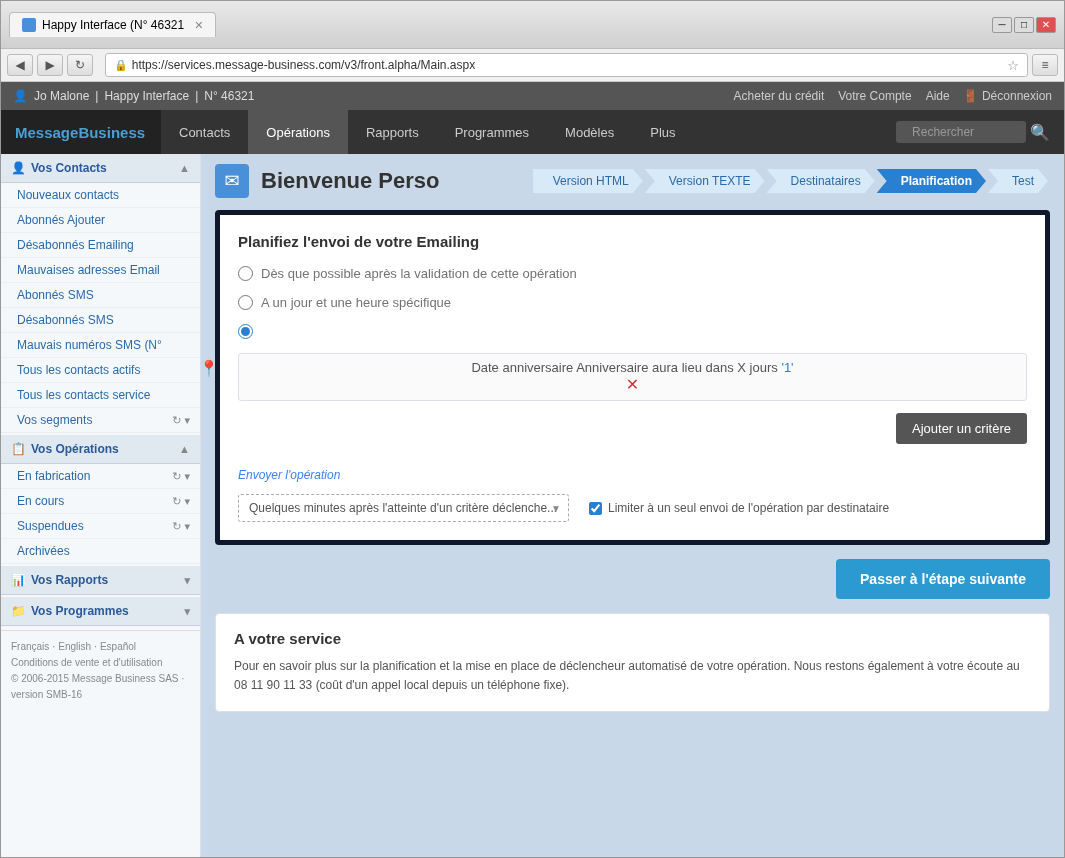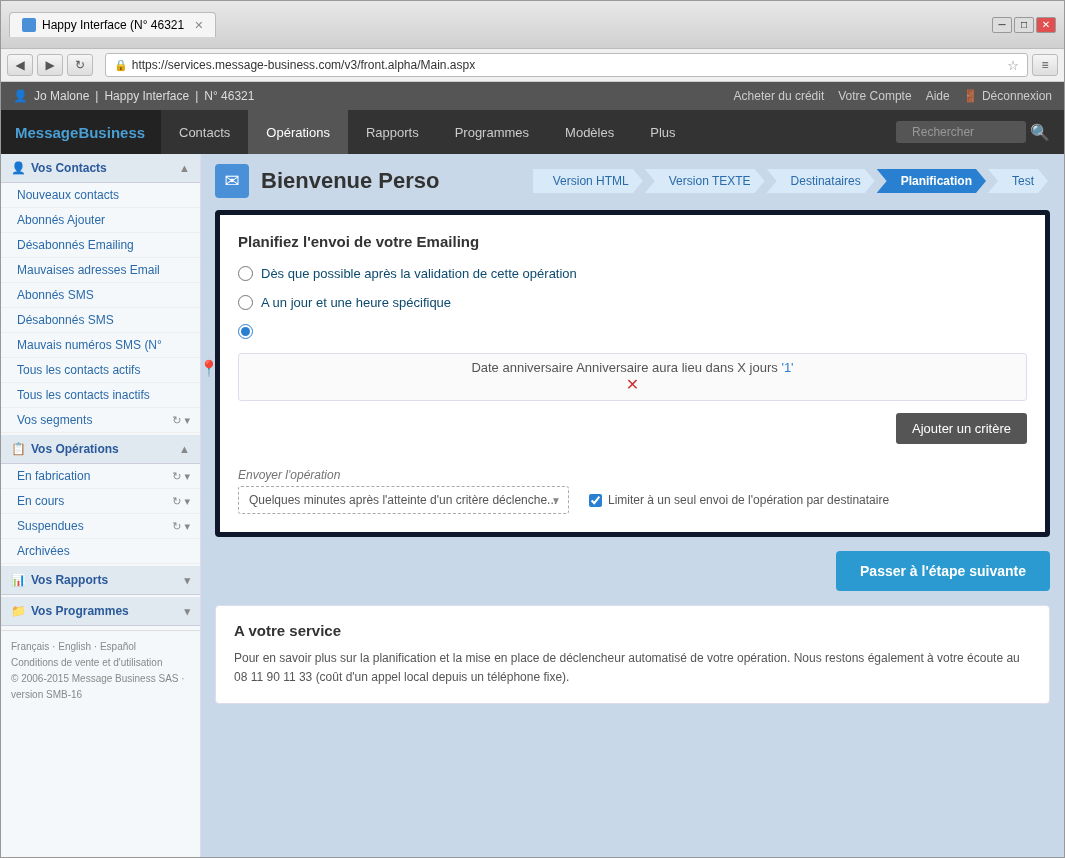--- a/index.html
+++ b/index.html
@@ -73,34 +73,34 @@
     .step.active { background: #2a80d0; color: white; font-weight: bold; }
     .step:not(:first-child) { padding-left: 24px; }
 
     
     .card { background: white; border-radius: 4px; border: 5px solid #0f172a; padding: 18px; margin-bottom: 12px; }
     .card-title { font-size: 15px; font-weight: bold; color: #333; margin-bottom: 16px; }
 
     
     .radio-option { display: flex; align-items: center; gap: 8px; margin-bottom: 14px; cursor: pointer; }
     .radio-option input[type=radio] { width: 15px; height: 15px; cursor: pointer; accent-color: #2a80d0; }
-    .radio-option label { color: #0c4a6e; font-size: 13px; cursor: pointer; }
+    .radio-option label { color: #737373; font-size: 13px; cursor: pointer; }
 
     
     .criteria-section { margin: 10px 0; }
     .criteria-row { display: flex; align-items: center; border: 1px solid #dde; border-radius: 3px; padding: 6px 10px; background: #fafafa; margin-bottom: 8px; flex-direction: column; }
     .criteria-text { flex: 1; color: #555; font-size: 13px; }
     .criteria-text .highlight { color: #2a80d0; }
     .criteria-delete { color: #cc3333; cursor: pointer; font-size: 16px; background: none; border: none; padding: 0 4px; }
 
     .add-criteria-btn { float: right; background: #555; color: white; border: none; border-radius: 3px; padding: 8px 16px; font-size: 13px; cursor: pointer; margin-top: 4px; }
 
     
     .send-section { margin-top: 24px; }
-    .send-label { color: #737373; font-size: 12px; margin-bottom: 4px; font-style: italic; }
+    .send-label { color: #3b82f6; font-size: 12px; margin-bottom: 12px; font-style: italic; }
     .send-controls { display: flex; align-items: center; gap: 20px; flex-wrap: wrap; }
     .send-select { border: 1px dashed #aaa; border-radius: 3px; padding: 6px 10px; font-size: 12px; color: #555; background: white; cursor: pointer; min-width: 300px; appearance: none; position: relative; }
     .send-select-wrapper { position: relative; display: inline-block; }
     .send-select-wrapper::after { content: '▼'; position: absolute; right: 8px; top: 50%; transform: translateY(-50%); font-size: 10px; color: #888; pointer-events: none; }
     .limit-checkbox { display: flex; align-items: center; gap: 6px; font-size: 12px; color: #555; }
     .limit-checkbox input { accent-color: #2a80d0; }
 
     
     .next-btn-row { display: flex; justify-content: flex-end; margin: 14px 0; }
     .next-btn { background: #2a9ad0; color: white; border: none; border-radius: 4px; padding: 12px 24px; font-size: 14px; font-weight: bold; cursor: pointer; }
@@ -215,21 +215,21 @@
         <div class="sidebar-item">
           <span>Désabonnés SMS</span>
         </div>
         <div class="sidebar-item">
           <span>Mauvais numéros SMS (N°</span>
         </div>
         <div class="sidebar-item">
           <span>Tous les contacts actifs</span>
         </div>
         <div class="sidebar-item">
-          <span>Tous les contacts inactifs</span>
+          <span>Tous les contacts service</span>
         </div>
         <div class="sidebar-item sidebar-item-with-actions">
           <span>Vos segments</span>
           <span class="sidebar-item-actions">↻ ▾</span>
         </div>
       </div>
 
       <div class="sidebar-section">
         <div class="sidebar-section-header">
           <span>📋</span>

